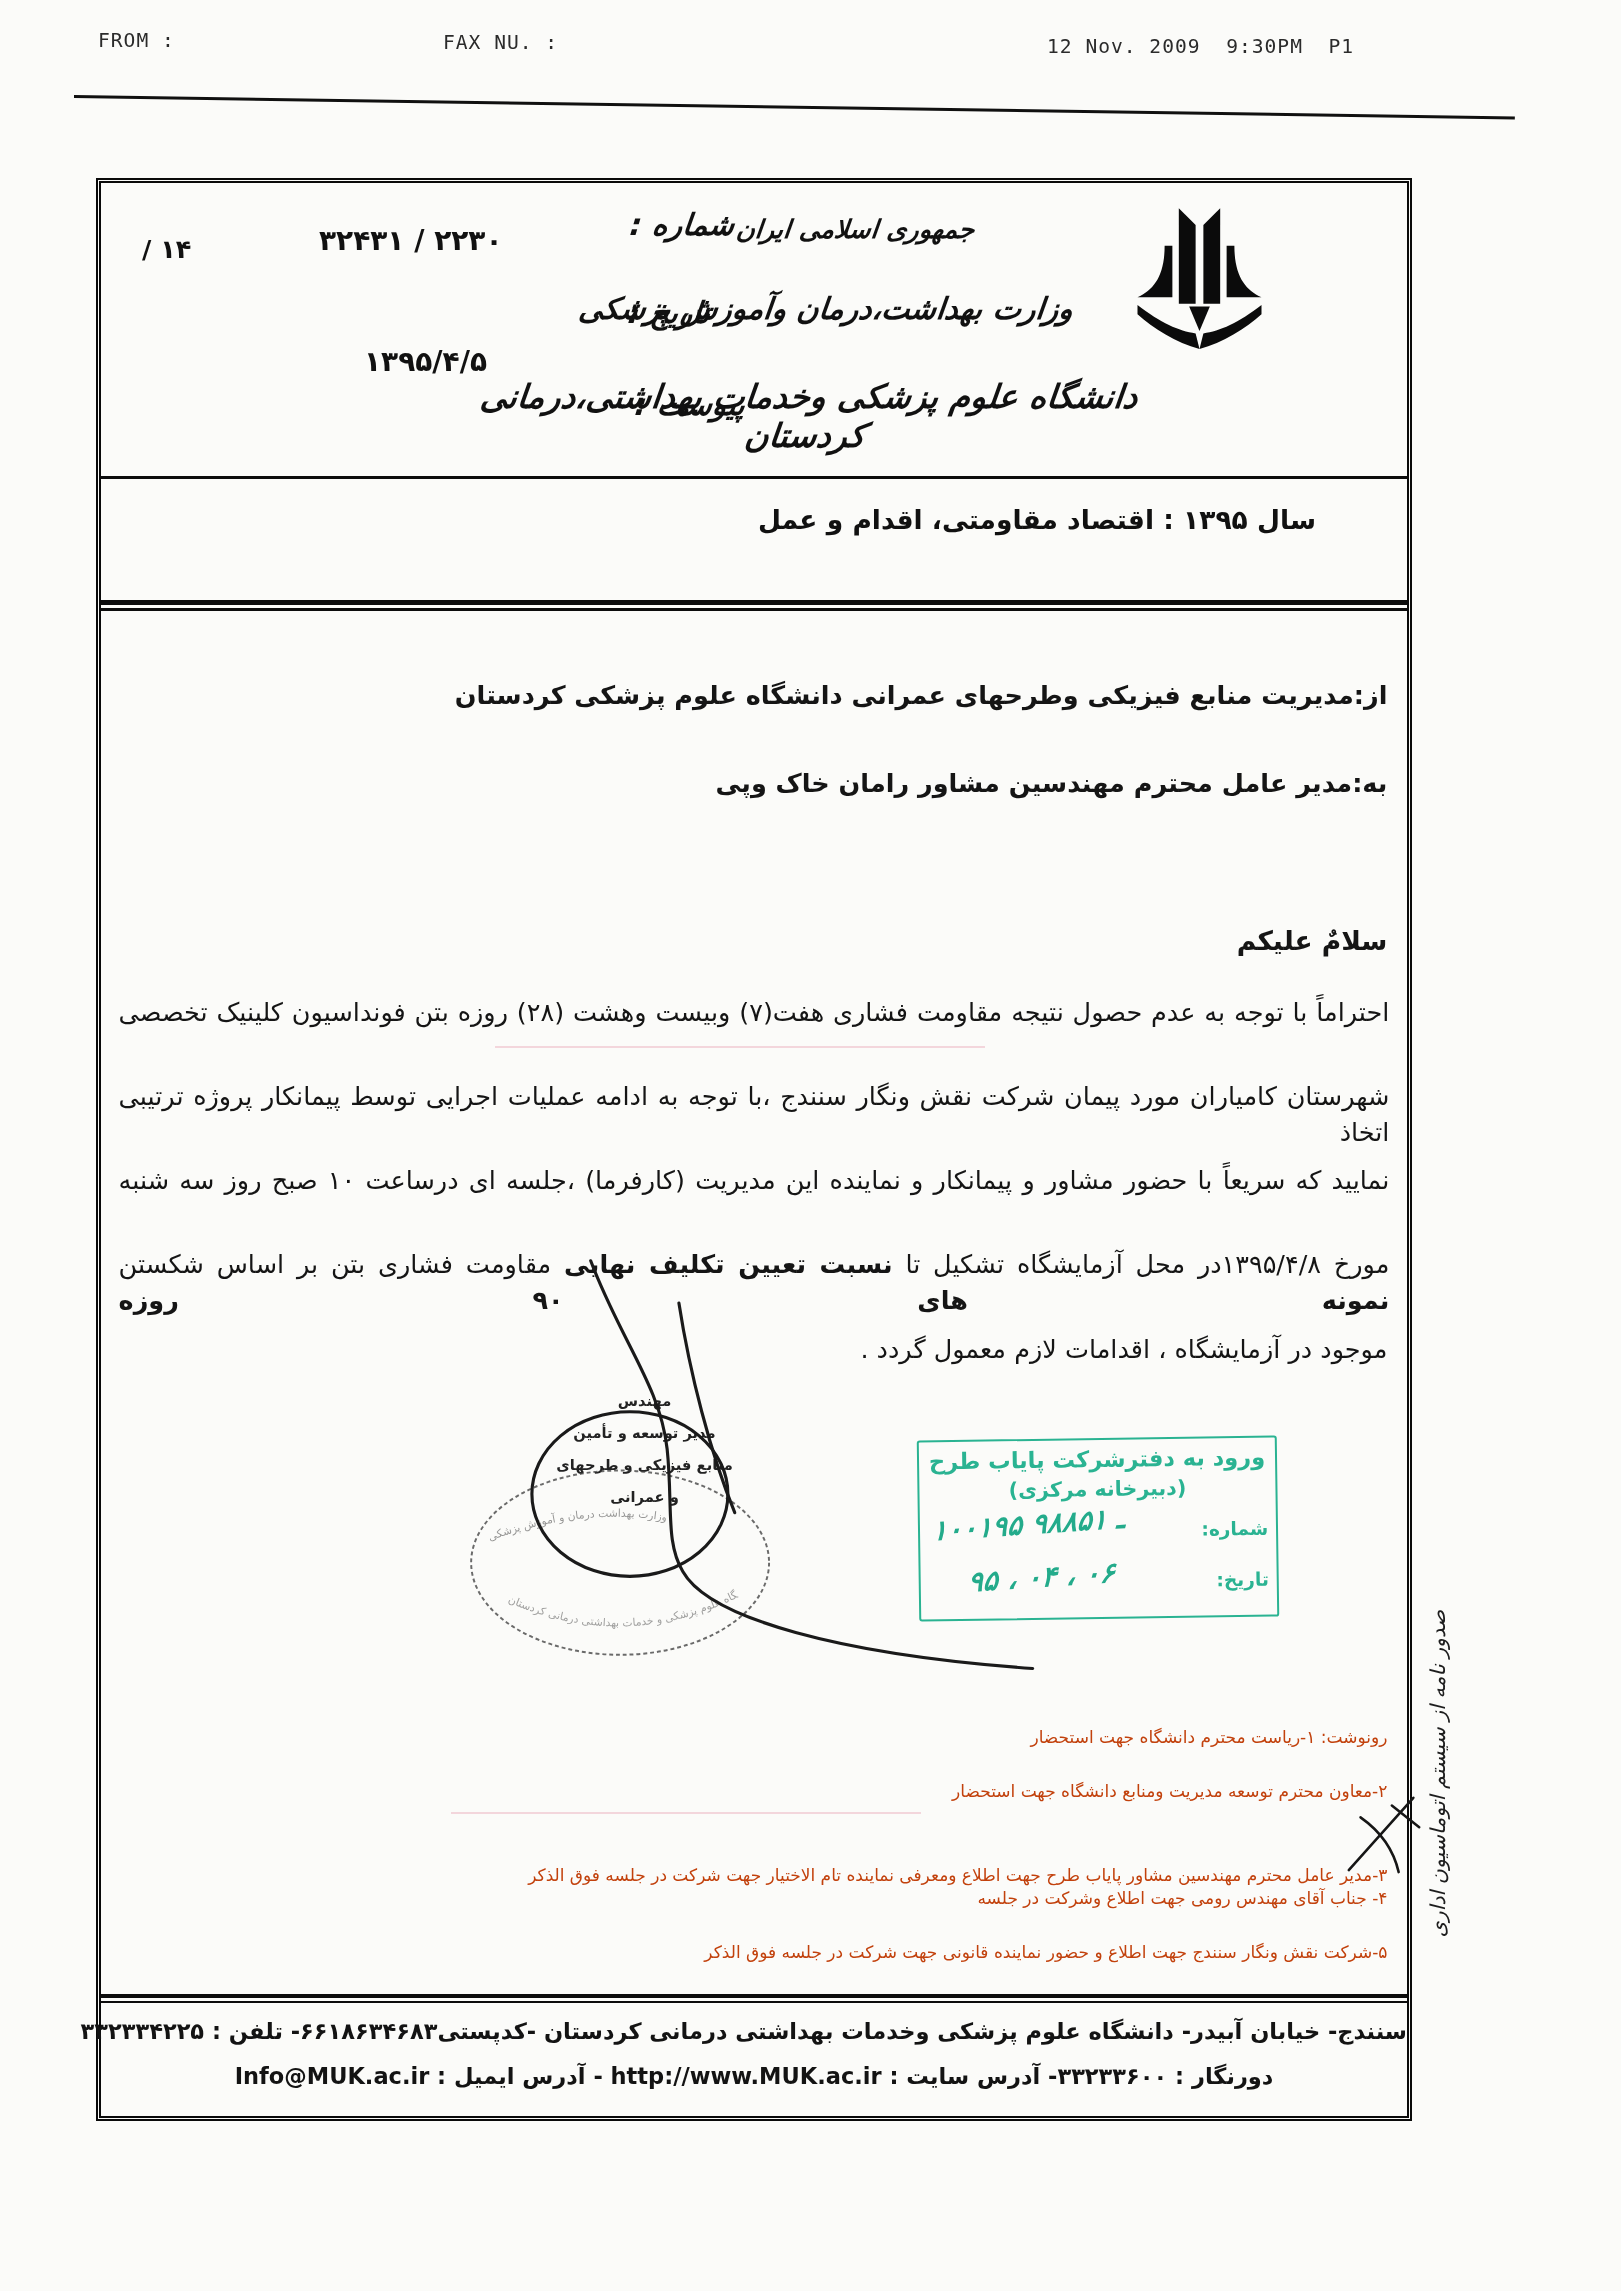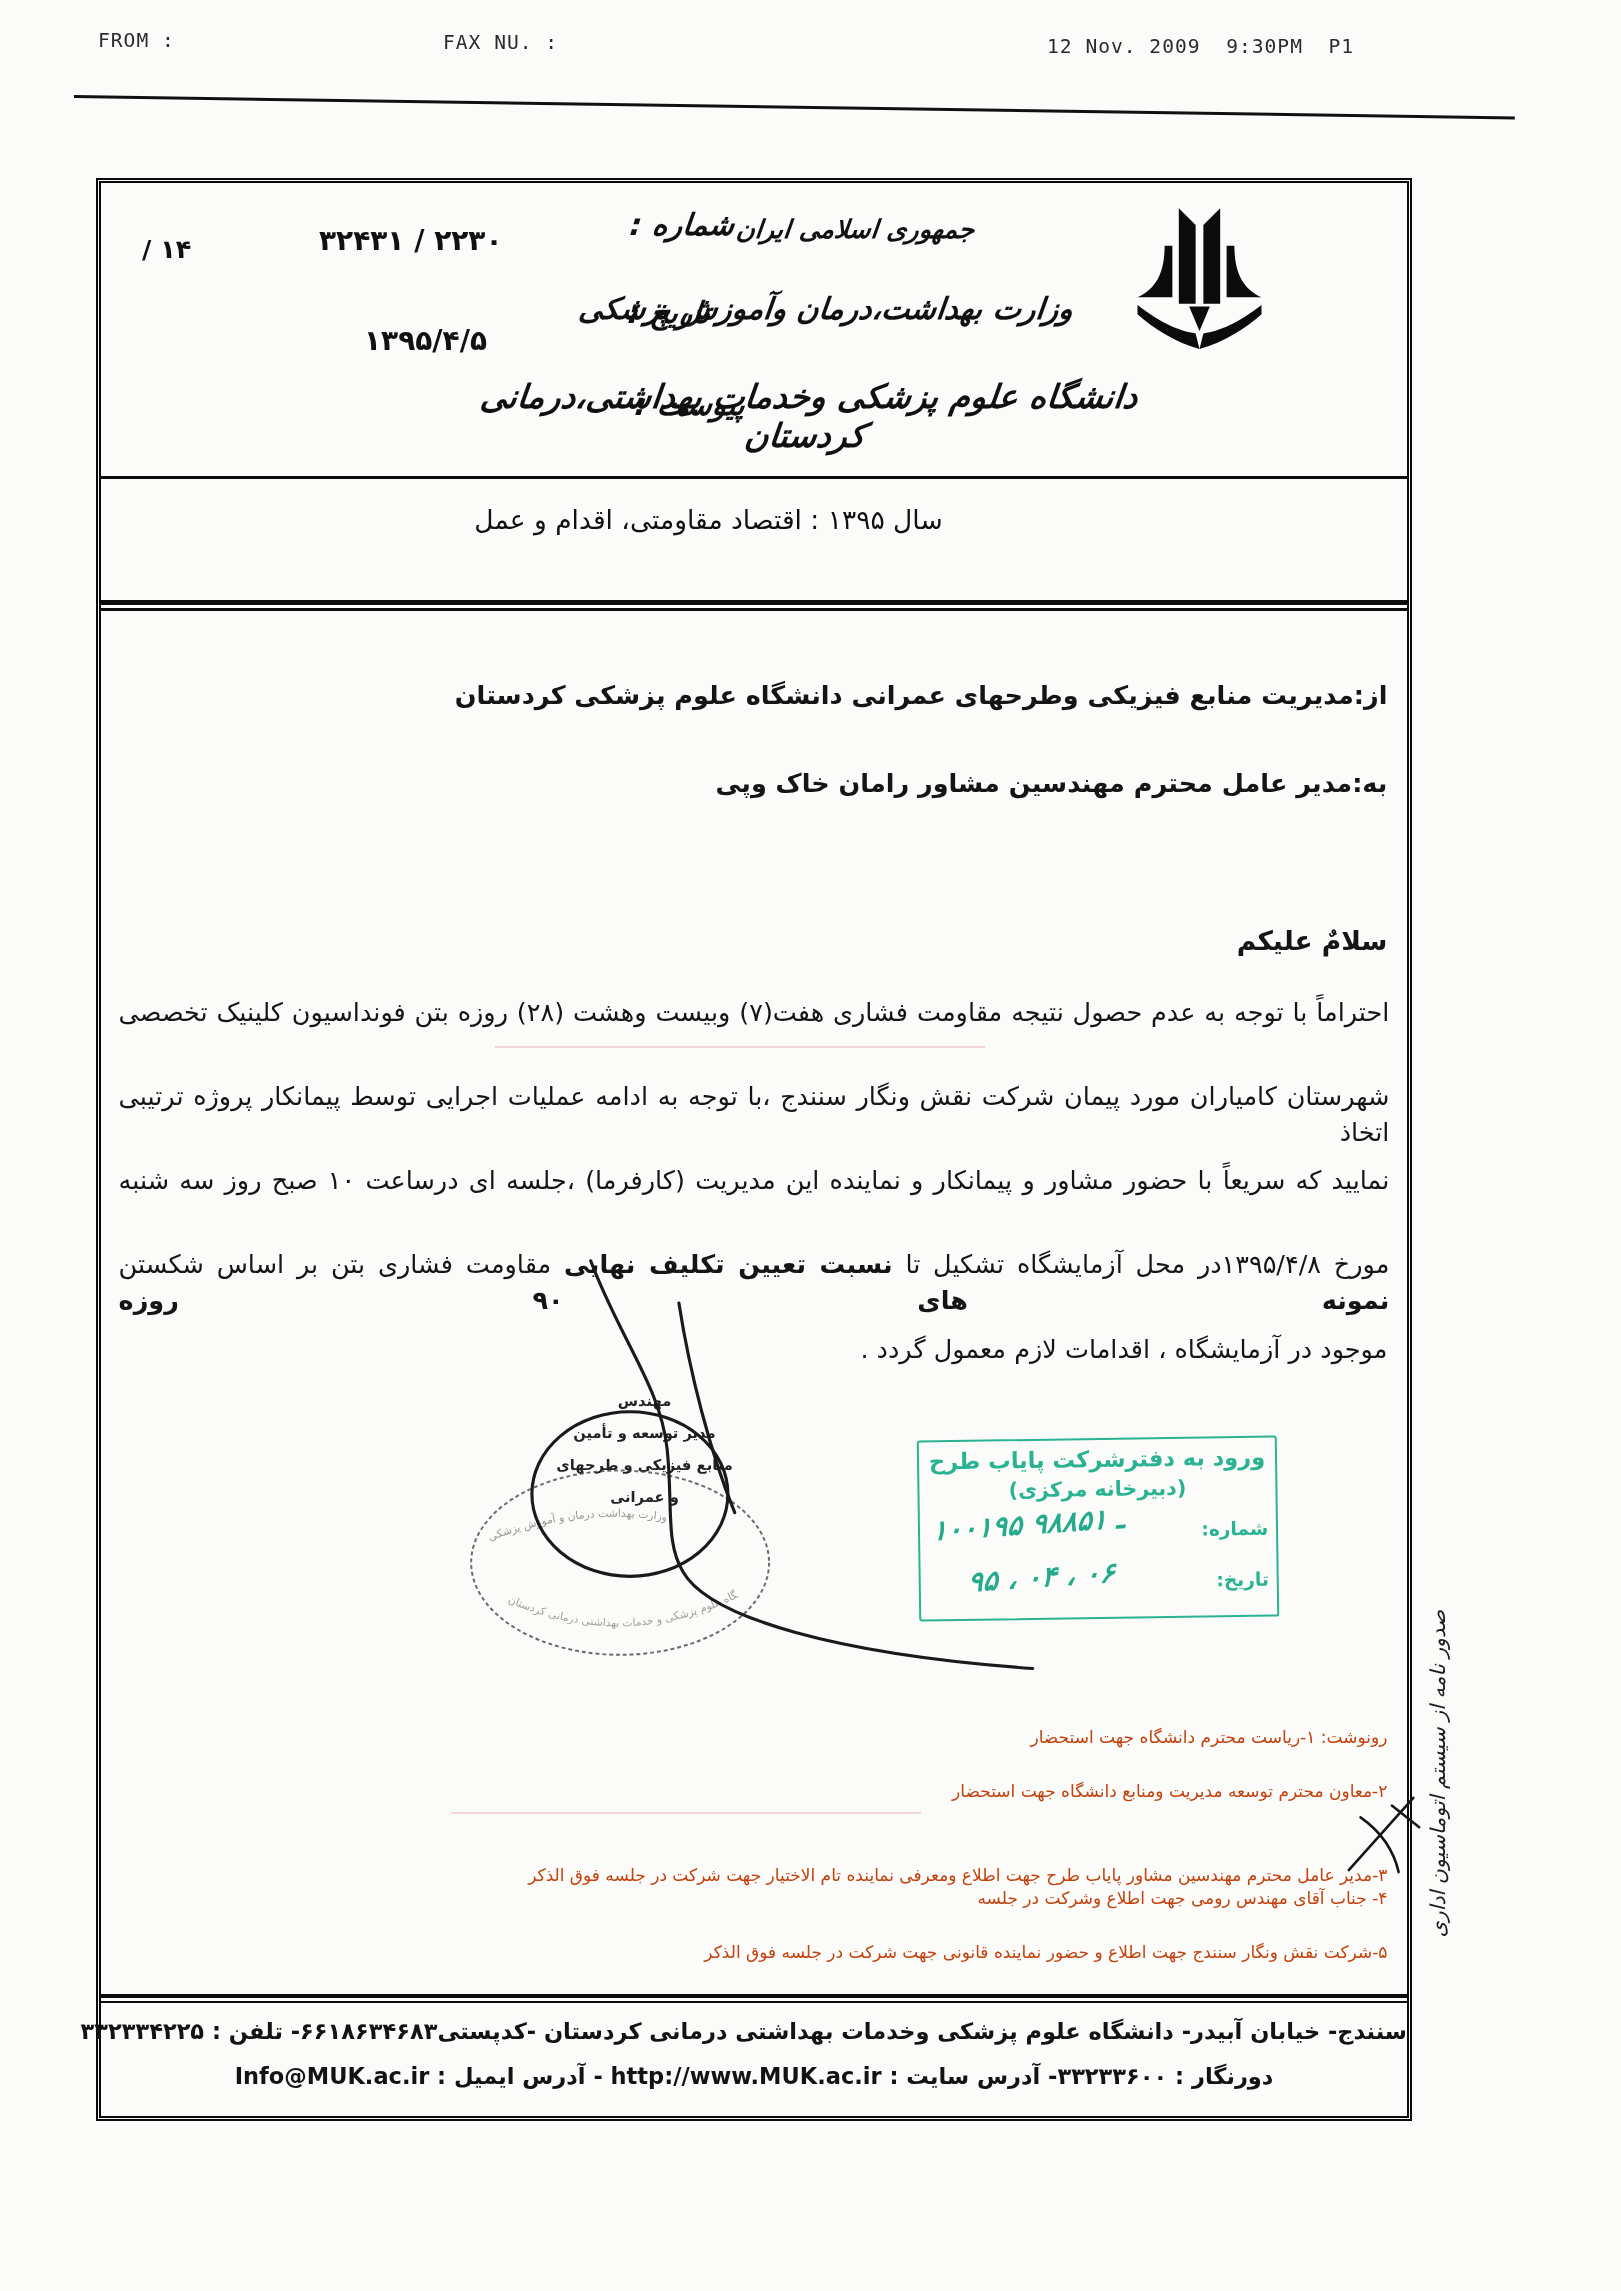--- a/index.html
+++ b/index.html
@@ -15,21 +15,21 @@
   .fax{font-family:"DejaVu Sans Mono",monospace;font-size:19.6px;color:#2b2b2b;letter-spacing:1px;white-space:pre;}
   .fax-rule{height:2.9px;background:#101010;transform:rotate(0.85deg);transform-origin:left center;}
   
   .letter-box{
     left:96px;top:178px;width:1306px;height:1933px;
     border:5.9px double #0a0a0a;background:transparent;
   }
   .hline{position:absolute;left:0;right:0;background:#0c0c0c;}
   .fa{direction:rtl;}
   .cal{font-style:italic;font-weight:bold;transform:skewX(-6deg);}
-  .head-center{text-align:center;font-weight:normal;}
+  .head-center{font-weight:bold;}
   .bold{font-weight:bold;}
   .body-line{font-size:25.5px;line-height:1.4;color:#151515;white-space:nowrap;}
   .just{white-space:normal;text-align:justify;text-align-last:justify;}
   .cc-line{font-size:17px;color:#c2410c;white-space:nowrap;}
   .pink{background:#f0c9d2;opacity:.75;height:2px;}
   
   .stamp{
     left:817px;top:1255px;width:356px;height:177px;
     border:2.9px solid #2ab392;border-radius:2.9px;color:#2ab392;
     transform:rotate(-0.8deg);direction:rtl;
@@ -78,21 +78,21 @@
         <path d="M108,79 C90,93 76,99 63,101 L60,113 C78,108 96,97 108,86 Z"></path>
         <path d="M52,80 L68,80 L60,99 Z"></path>
       </g>
     </svg>
   </div>
 
   <div class="abs fa cal" style="left:529px;top:23.5px;font-size:30px;">شماره :</div>
   <div class="abs fa bold" style="left:218px;top:41px;font-size:28px;">۲۲۳۰ / ۳۲۴۳۱</div>
   <div class="abs fa bold" style="left:41px;top:51px;font-size:25.5px;">۱۴ /</div>
   <div class="abs fa cal" style="left:527px;top:112px;font-size:30px;">تاریخ :</div>
-  <div class="abs fa bold" style="left:263px;top:141px;font-size:28px;">۱۳۹۵/۴/۵</div>
+  <div class="abs fa bold" style="left:263px;top:162px;font-size:28px;">۱۳۹۵/۴/۵</div>
   <div class="abs fa cal" style="left:534px;top:204px;font-size:30px;">پیوست :</div>
 
   <div class="hline" style="top:293px;height:2.9px;"></div>
   <div class="abs fa head-center" style="left:0;width:1215px;top:321px;font-size:26.5px;">سال ۱۳۹۵ : اقتصاد مقاومتی، اقدام و عمل</div>
   <div class="hline" style="top:417px;height:4.9px;"></div>
   <div class="hline" style="top:425px;height:2.9px;"></div>
 
   <div class="abs fa body-line bold" style="right:19.6px;top:495px;">از:مدیریت منابع فیزیکی وطرحهای عمرانی دانشگاه علوم پزشکی کردستان</div>
   <div class="abs fa body-line bold" style="right:19.6px;top:583px;">به:مدیر عامل محترم مهندسین مشاور رامان خاک وپی</div>
   <div class="abs fa body-line bold" style="right:19.6px;top:739px;font-size:26.5px;">سلامٌ علیکم</div>

